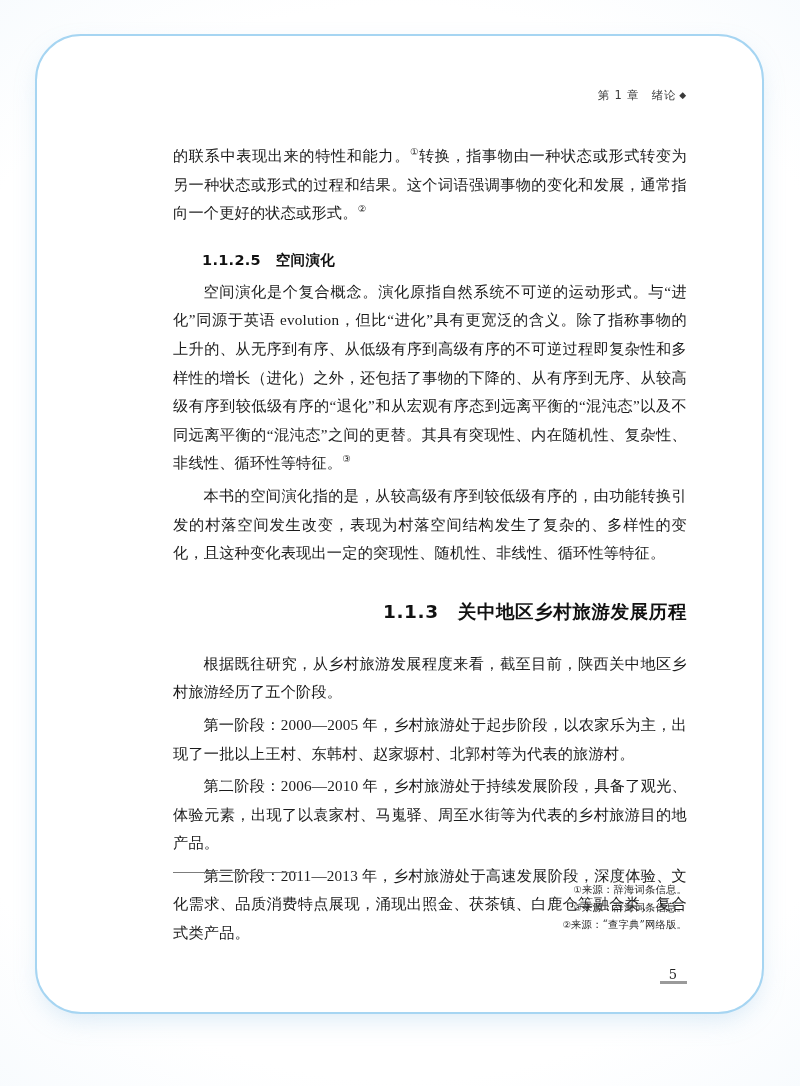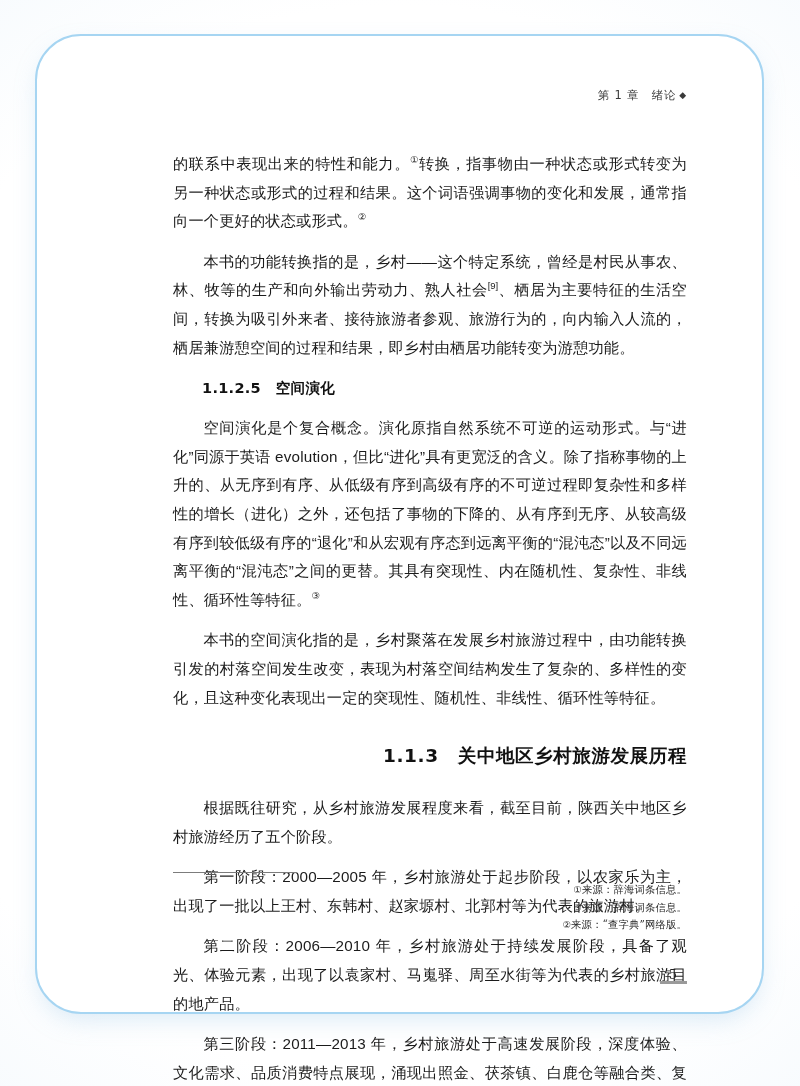--- a/index.html
+++ b/index.html
@@ -67,28 +67,28 @@
 
   
   .content {
     position: absolute;
     top: 104px;
     left: 0;
     width: 514px;
   }
 
   p.body-par {
-    margin: 12px 0 0 0;
+    margin: 4px 0 0 0;
     font-size: 15.2px;
     line-height: 28.6px;
     color: #1b1b1b;
     text-align: justify;
     text-justify: inter-ideograph;
     letter-spacing: 0.2px;
-    font-family: Liberation Sans, sans-serif;
+    font-family: Liberation Serif, serif;
     text-indent: 0;
   }
   p.indent {
     text-indent: 2em;
   }
 
   sup.note-mark {
     font-size: 9.5px;
     vertical-align: super;
     line-height: 0;
@@ -96,21 +96,21 @@
   }
   sup.ref-mark {
     font-size: 9.5px;
     vertical-align: super;
     line-height: 0;
     letter-spacing: 0;
   }
 
   
   h4.sub-head {
-    margin: 12px 0 2px 0;
+    margin: 18px 0 2px 0;
     font-family: "DejaVu Sans", sans-serif;
     font-size: 14.5px;
     font-weight: bold;
     color: #111111;
     text-indent: 2em;
     letter-spacing: 0.3px;
     line-height: 28px;
   }
   h3.section-head {
     margin: 30px 0 24px 0;
@@ -193,27 +193,26 @@
   <div class="page-body">
 
     <div class="running-header">
       <span>第 1 章　绪论</span><span class="hdr-diamond">◆</span>
     </div>
 
     <div class="content">
 
       <p class="body-par"><span>的联系中表现出来的特性和能力。</span><sup class="note-mark">①</sup><span>转换，指事物由一种状态或形式转变为另一种状态或形式的过程和结果。这个词语强调事物的变化和发展，通常指向一个更好的状态或形式。</span><sup class="note-mark">②</sup></p>
 
-      <p class="body-par indent"><span>本书的功能转换指的是，乡村——这个特定系统，曾经是村民从事农、林、牧等的生产和向外输出劳动力、熟人社会</span><sup class="ref-mark">[9]</sup><span>、栖居为主要特征的生活空间，转换为吸引外来者、接待旅游者参观、旅游行为的，向内输入人流的，栖居兼游憩空间的过程和结果，即乡村由栖居功能转变为游憩功能。</span></p>
 
       <h4 class="sub-head">1.1.2.5　空间演化</h4>
 
       <p class="body-par indent"><span>空间演化是个复合概念。演化原指自然系统不可逆的运动形式。与“进化”同源于英语 evolution，但比“进化”具有更宽泛的含义。除了指称事物的上升的、从无序到有序、从低级有序到高级有序的不可逆过程即复杂性和多样性的增长（进化）之外，还包括了事物的下降的、从有序到无序、从较高级有序到较低级有序的“退化”和从宏观有序态到远离平衡的“混沌态”以及不同远离平衡的“混沌态”之间的更替。其具有突现性、内在随机性、复杂性、非线性、循环性等特征。</span><sup class="note-mark">③</sup></p>
 
-      <p class="body-par indent">本书的空间演化指的是，乡村聚落在发展乡村旅游过程中，由功能转换引发的村落空间发生改变，表现为村落空间结构发生了复杂的、多样性的变化，且这种变化表现出一定的突现性、随机性、非线性、循环性等特征。</p>
+      <p class="body-par indent">本书的空间演化指的是，从较高级有序到较低级有序的，由功能转换引发的村落空间发生改变，表现为村落空间结构发生了复杂的、多样性的变化，且这种变化表现出一定的突现性、随机性、非线性、循环性等特征。</p>
 
       <h3 class="section-head">1.1.3　关中地区乡村旅游发展历程</h3>
 
       <p class="body-par indent">根据既往研究，从乡村旅游发展程度来看，截至目前，陕西关中地区乡村旅游经历了五个阶段。</p>
 
       <p class="body-par indent">第一阶段：2000—2005 年，乡村旅游处于起步阶段，以农家乐为主，出现了一批以上王村、东韩村、赵家塬村、北郭村等为代表的旅游村。</p>
 
       <p class="body-par indent">第二阶段：2006—2010 年，乡村旅游处于持续发展阶段，具备了观光、体验元素，出现了以袁家村、马嵬驿、周至水街等为代表的乡村旅游目的地产品。</p>
 
       <p class="body-par indent">第三阶段：2011—2013 年，乡村旅游处于高速发展阶段，深度体验、文化需求、品质消费特点展现，涌现出照金、茯茶镇、白鹿仓等融合类、复合式类产品。</p>

